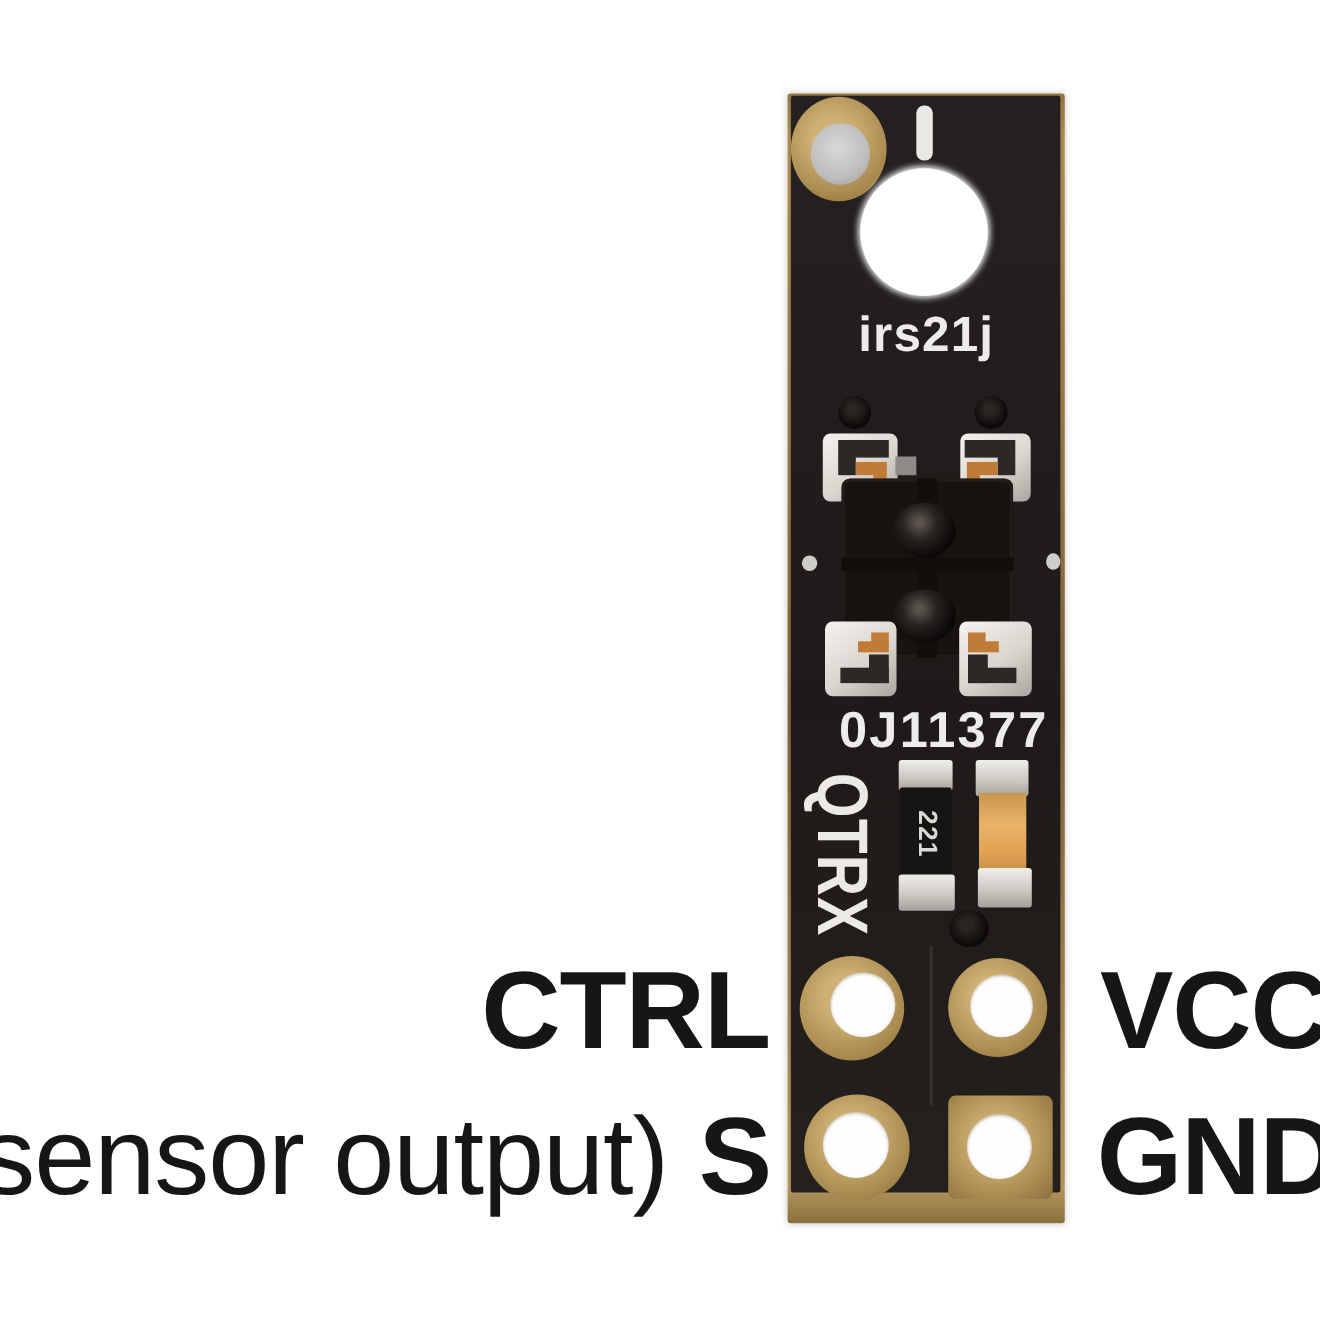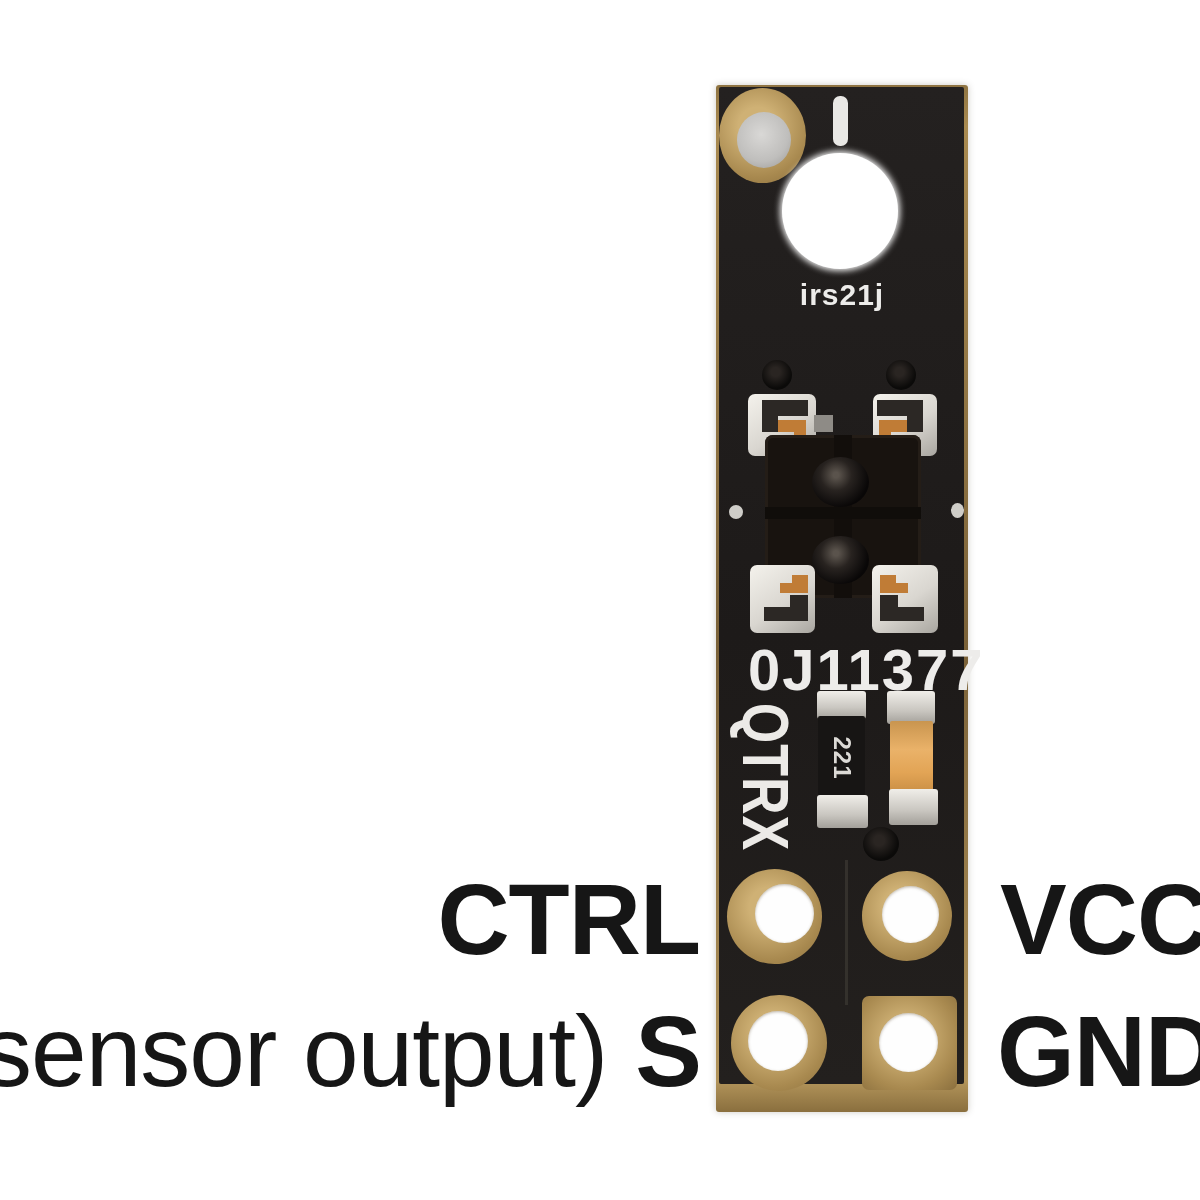--- a/index.html
+++ b/index.html
@@ -45,22 +45,22 @@
 
   
   .mount-ring{left:3px;top:3px;width:87px;height:95px;}
   .mount-bore{left:21px;top:27px;width:54px;height:56px;border-radius:50%;
     background:radial-gradient(circle at 45% 40%,#d9d8d6,#bfbebc 60%,#999794);}
   
   .orient{left:117px;top:11px;width:15px;height:50px;border-radius:7px;background:#e9e8e5;}
   
   .bighole{left:66px;top:68px;width:116px;height:116px;border-radius:50%;
     background:#ffffff;box-shadow:0 0 6px 2px rgba(255,255,255,.95);}
-  .txt-model{top:193px;font-size:30px;letter-spacing:1px;}
-  .txt-serial{top:551px;font-size:58px;letter-spacing:2px;padding-left:32px;}
+  .txt-model{top:193px;font-size:45px;letter-spacing:1px;}
+  .txt-serial{top:551px;font-size:46px;letter-spacing:2px;padding-left:32px;}
 
   .via-t1{left:46px;top:275px;width:30px;height:30px;}
   .via-t2{left:170px;top:275px;width:30px;height:30px;}
   .via-b{left:147px;top:742px;width:36px;height:34px;}
 
   
   .pad{position:absolute;overflow:hidden;}
   .pad-tl{left:32px;top:309px;width:68px;height:62px;}
   .pad-tr{left:157px;top:309px;width:64px;height:62px;}
   .pad-bl{left:34px;top:480px;width:65px;height:68px;}

